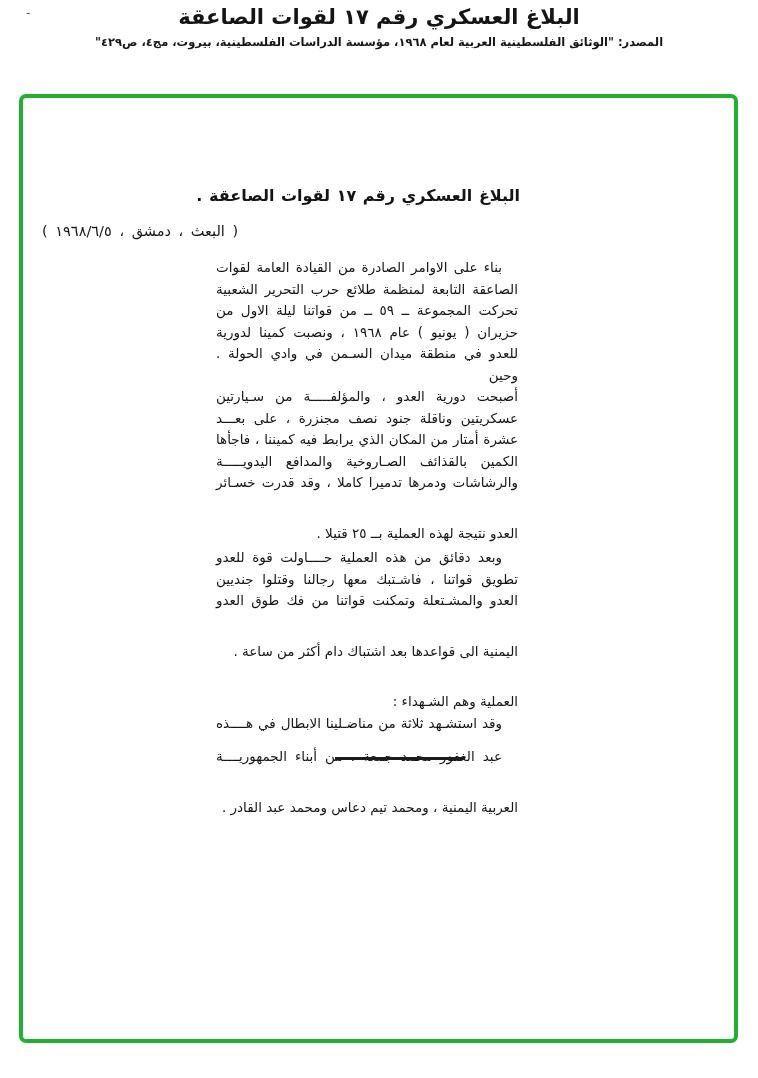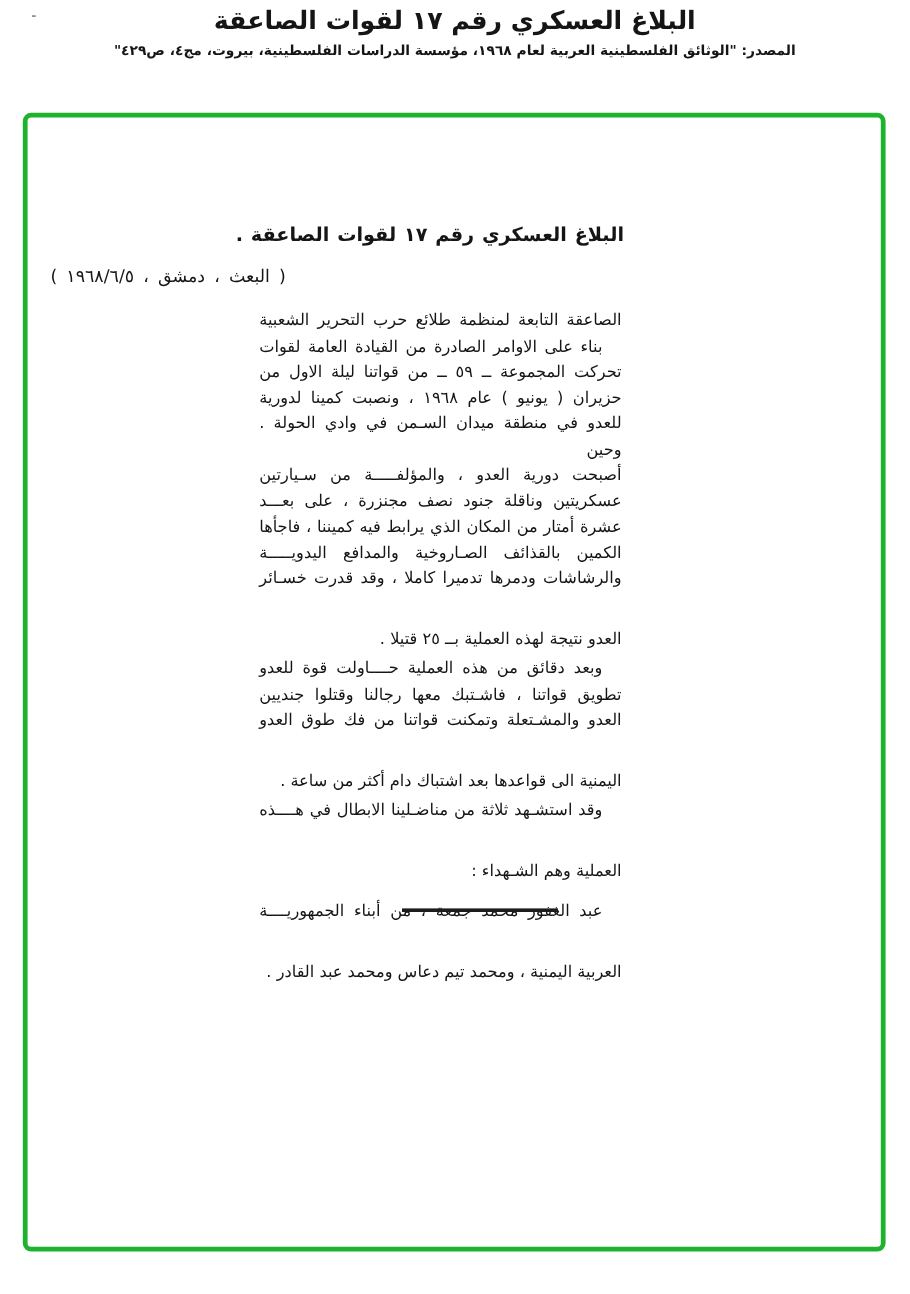--- a/index.html
+++ b/index.html
@@ -114,41 +114,41 @@
   <div class="header-source">المصدر: "الوثائق الفلسطينية العربية لعام ١٩٦٨، مؤسسة الدراسات الفلسطينية، بيروت، مج٤، ص٤٢٩"</div>
 
   <div class="doc-frame"></div>
 
   <div class="doc-title">البلاغ العسكري رقم ١٧ لقوات الصاعقة .</div>
 
   <div class="dateline">( البعث ، دمشق ، ١٩٦٨/٦/٥ )</div>
 
   <div class="body-col">
       <div class="para">
+        <div class="line first">بناء على الاوامر الصادرة من القيادة العامة لقوات</div>
         <div class="line">الصاعقة التابعة لمنظمة طلائع حرب التحرير الشعبية</div>
-        <div class="line first">بناء على الاوامر الصادرة من القيادة العامة لقوات</div>
         <div class="line">تحركت المجموعة ــ ٥٩ ــ من قواتنا ليلة الاول من</div>
         <div class="line">حزيران ( يونيو ) عام ١٩٦٨ ، ونصبت كمينا لدورية</div>
         <div class="line">للعدو في منطقة ميدان السـمن في وادي الحولة . وحين</div>
         <div class="line">أصبحت دورية العدو ، والمؤلفـــــة من سـيارتين</div>
         <div class="line">عسكريتين وناقلة جنود نصف مجنزرة ، على بعـــد</div>
         <div class="line">عشرة أمتار من المكان الذي يرابط فيه كميننا ، فاجأها</div>
         <div class="line">الكمين بالقذائف الصـاروخية والمدافع اليدويـــــة</div>
         <div class="line">والرشاشات ودمرها تدميرا كاملا ، وقد قدرت خسـائر</div>
         <div class="line last">العدو نتيجة لهذه العملية بــ ٢٥ قتيلا .</div>
       </div>
       <div class="para">
         <div class="line first">وبعد دقائق من هذه العملية حــــاولت قوة للعدو</div>
         <div class="line">تطويق قواتنا ، فاشـتبك معها رجالنا وقتلوا جنديين</div>
         <div class="line">العدو والمشـتعلة وتمكنت قواتنا من فك طوق العدو</div>
         <div class="line last">اليمنية الى قواعدها بعد اشتباك دام أكثر من ساعة .</div>
       </div>
       <div class="para">
+        <div class="line last">العملية وهم الشـهداء :</div>
         <div class="line first">وقد استشـهد ثلاثة من مناضـلينا الابطال في هــــذه</div>
-        <div class="line last">العملية وهم الشـهداء :</div>
       </div>
       <div class="para">
         <div class="line first">عبد الغفور محمد جمعة ، من أبناء الجمهوريــــة</div>
         <div class="line last">العربية اليمنية ، ومحمد تيم دعاس ومحمد عبد القادر .</div>
       </div>
     </div>
 
   <div class="divider"></div>
 
 </div>

